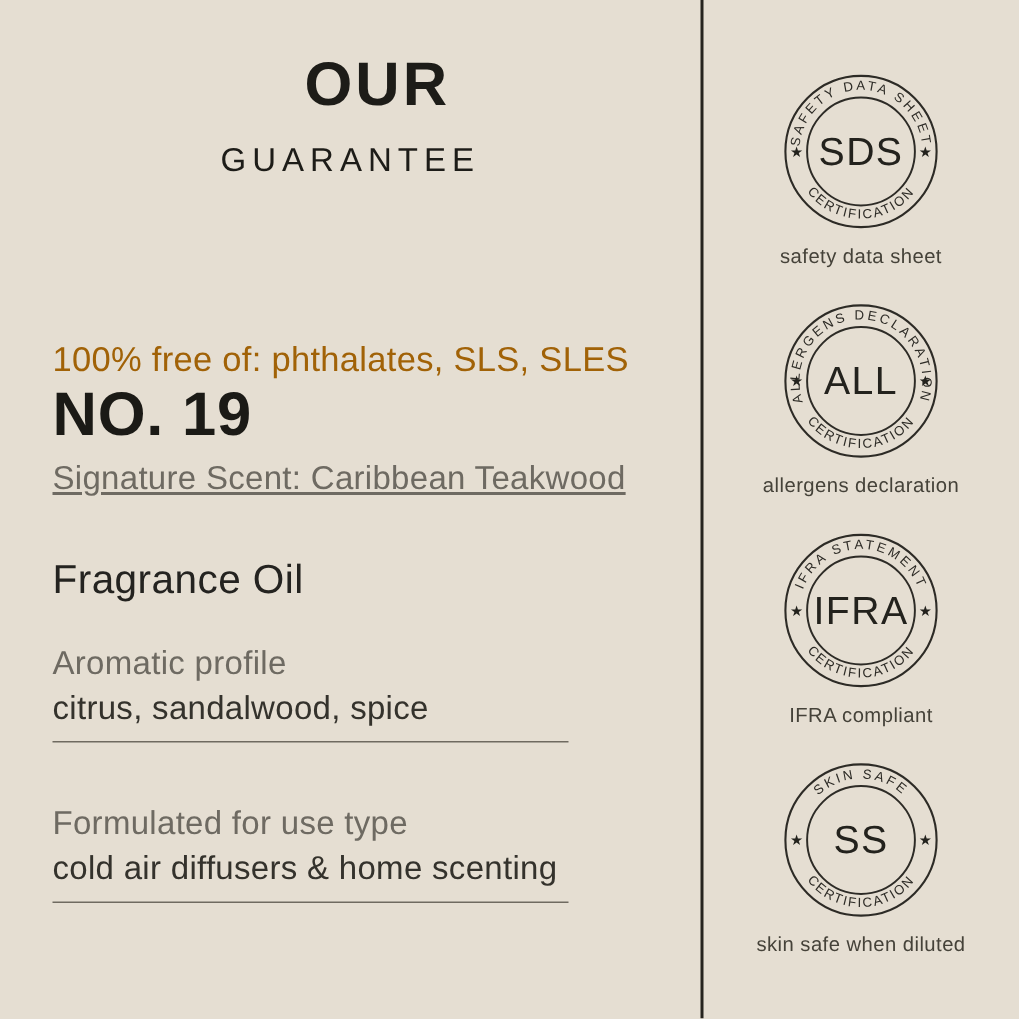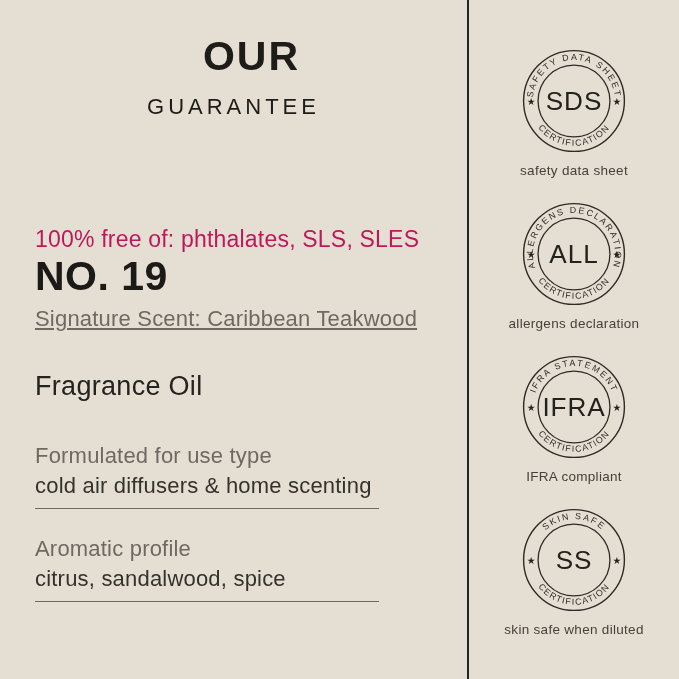--- a/index.html
+++ b/index.html
@@ -43,21 +43,21 @@
     letter-spacing: 4px;
     line-height: 1.1;
   }
   .info {
     padding-left: 35px;
     padding-top: 106px;
   }
   .free-of {
     font-size: 23px;
     letter-spacing: 0.2px;
-    color: #be185d;
+    color: #a16207;
     line-height: 1.25;
   }
   .scent-number {
     margin-top: 0;
     font-size: 41px;
     font-weight: 700;
     letter-spacing: 0.5px;
     color: #1b1a16;
     line-height: 1.1;
   }
@@ -163,29 +163,29 @@
       <div class="brand-line2">GUARANTEE</div>
     </header>
 
     <section class="info">
       <p class="free-of">100% free of: phthalates, SLS, SLES</p>
       <h2 class="scent-number">NO. 19</h2>
       <p class="signature">Signature Scent: Caribbean Teakwood</p>
 
       <h3 class="product-type">Fragrance Oil</h3>
 
+      <div class="spec spec-2">
+        <p class="spec-label">Aromatic profile</p>
+        <p class="spec-value">citrus, sandalwood, spice</p>
+      </div>
+
       <div class="spec spec-1">
         <p class="spec-label">Formulated for use type</p>
         <p class="spec-value">cold air diffusers &amp; home scenting</p>
       </div>
-
-      <div class="spec spec-2">
-        <p class="spec-label">Aromatic profile</p>
-        <p class="spec-value">citrus, sandalwood, spice</p>
-      </div>
     </section>
   </div>
 
   <div class="divider"></div>
 
   <div class="right-col">
 
     <figure class="badge">
       <svg class="seal" viewBox="0 0 120 120" aria-hidden="true">
         <defs>

